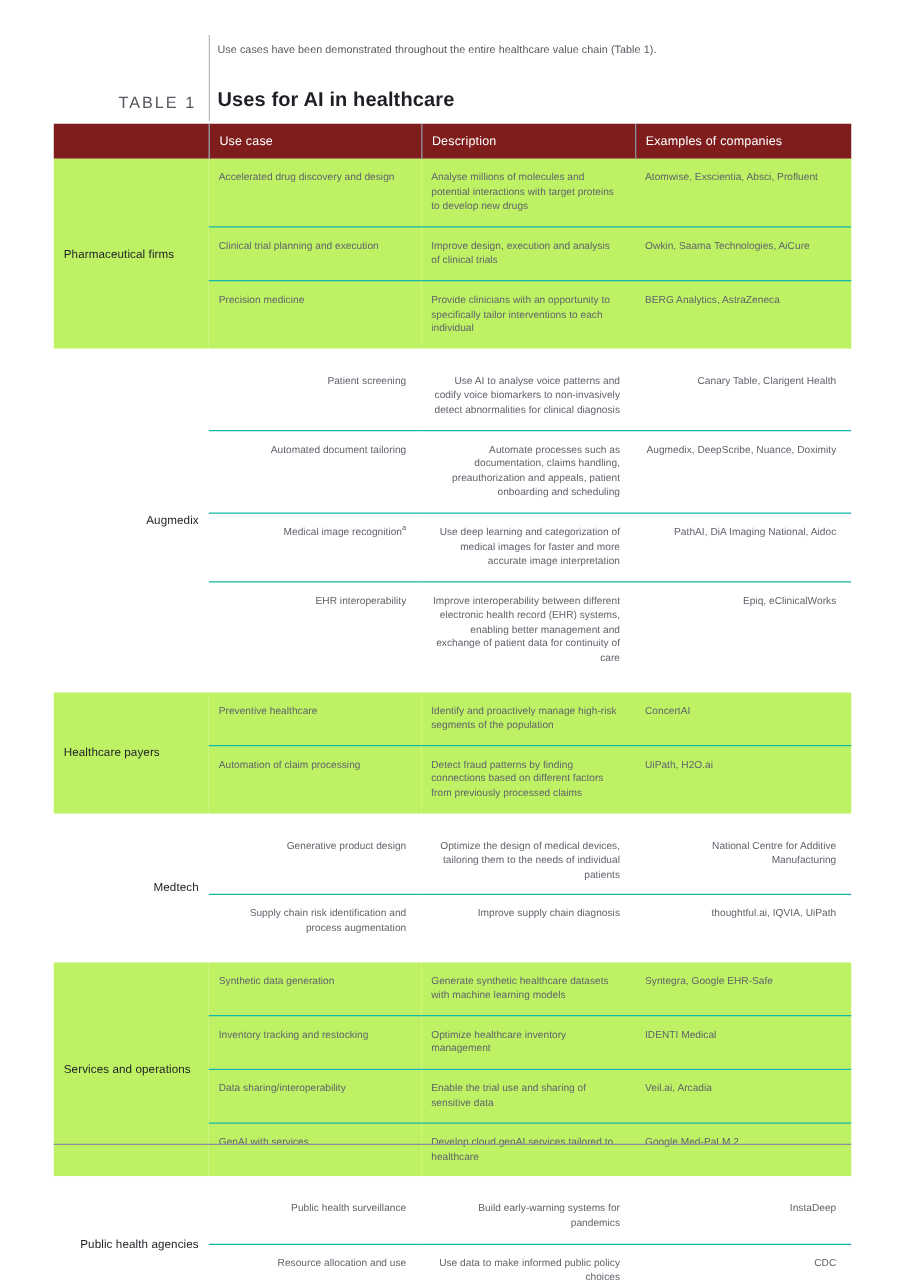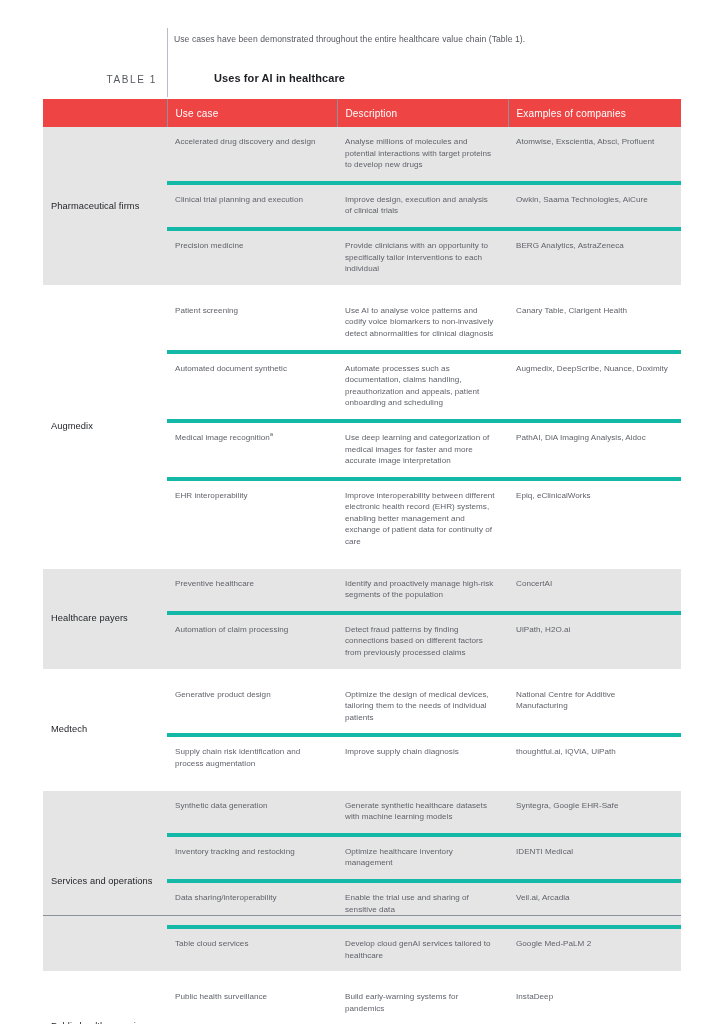--- a/index.html
+++ b/index.html
@@ -49,51 +49,50 @@
     line-height: 13px;
     color: #55585f;
     letter-spacing: 0.06px;
   }
   .table-label {
     position: absolute;
     left: 0px;
     top: 46px;
     width: 114px;
     text-align: right;
-    font-size: 10px;
+    font-size: 13px;
     letter-spacing: 1.6px;
     color: #55585f;
   }
   .table-title {
     position: absolute;
     left: 131px;
     top: 44px;
-    font-size: 11px;
+    font-size: 16px;
     font-weight: bold;
     color: #1d1f24;
     letter-spacing: 0.1px;
-    margin-left: 40px;
   }
 
   
   .tbl {
     position: absolute;
     left: 43px;
     top: 99px;
     width: 638px;
     border-collapse: collapse;
     table-layout: fixed;
   }
   .tbl col.c-cat  { width: 124px; }
   .tbl col.c-use  { width: 170px; }
   .tbl col.c-desc { width: 171px; }
   .tbl col.c-comp { width: 173px; }
 
   .tbl thead th {
-    background: #ef4444;
+    background: #7f1d1d;
     color: #ffffff;
     font-size: 10px;
     font-weight: normal;
     text-align: left;
     height: 28px;
     padding: 0 0 0 8px;
     vertical-align: middle;
     letter-spacing: 0.15px;
   }
   .tbl thead th.h-cat { padding: 0; }
@@ -115,28 +114,28 @@
     font-size: 9.3px;
     font-weight: normal;
     color: #1d1f24;
     line-height: 12.5px;
     vertical-align: middle;
     padding: 0 8px 0 8px;
     letter-spacing: 0.08px;
   }
 
   
-  tr.shaded td { background: #e5e5e5; margin-top: 36px; }
-  tr.plain  td { background: #ffffff; }
+  tr.shaded td { background: #bef264; margin-top: 36px; }
+  tr.plain  td { background: #ffffff; text-align: right; }
 
   
   tr.divided td.use,
   tr.divided td.desc,
   tr.divided td.comp {
-    border-top: 4px solid #14b8a6;
+    border-top: 1px solid #14b8a6;
   }
 
   
   tr.gap td {
     padding: 0;
     height: 11px;
     background: #ffffff;
     border: none;
     font-size: 0;
     line-height: 0;
@@ -223,28 +222,28 @@
         <tr class="gap">
           <td colspan="4"></td>
         </tr>
         <tr class="plain">
           <td class="cat" rowspan="4">Augmedix</td>
           <td class="use">Patient screening</td>
           <td class="desc">Use AI to analyse voice patterns and codify voice biomarkers to non-invasively detect abnormalities for clinical diagnosis</td>
           <td class="comp">Canary Table, Clarigent Health</td>
         </tr>
         <tr class="plain divided">
-          <td class="use">Automated document synthetic</td>
+          <td class="use">Automated document tailoring</td>
           <td class="desc">Automate processes such as documentation, claims handling, preauthorization and appeals, patient onboarding and scheduling</td>
           <td class="comp">Augmedix, DeepScribe, Nuance, Doximity</td>
         </tr>
         <tr class="plain divided">
           <td class="use">Medical image recognition<sup>a</sup></td>
           <td class="desc">Use deep learning and categorization of medical images for faster and more accurate image interpretation</td>
-          <td class="comp">PathAI, DiA Imaging Analysis, Aidoc</td>
+          <td class="comp">PathAI, DiA Imaging National, Aidoc</td>
         </tr>
         <tr class="plain divided">
           <td class="use">EHR interoperability</td>
           <td class="desc">Improve interoperability between different electronic health record (EHR) systems, enabling better management and exchange of patient data for continuity of care</td>
           <td class="comp">Epiq, eClinicalWorks</td>
         </tr>
         <tr class="gap">
           <td colspan="4"></td>
         </tr>
         <tr class="shaded">
@@ -285,21 +284,21 @@
           <td class="use">Inventory tracking and restocking</td>
           <td class="desc">Optimize healthcare inventory management</td>
           <td class="comp">IDENTI Medical</td>
         </tr>
         <tr class="shaded divided">
           <td class="use">Data sharing/interoperability</td>
           <td class="desc">Enable the trial use and sharing of sensitive data</td>
           <td class="comp">Veil.ai, Arcadia</td>
         </tr>
         <tr class="shaded divided">
-          <td class="use">Table cloud services</td>
+          <td class="use">GenAI with services</td>
           <td class="desc">Develop cloud genAI services tailored to healthcare</td>
           <td class="comp">Google Med-PaLM 2</td>
         </tr>
         <tr class="gap">
           <td colspan="4"></td>
         </tr>
         <tr class="plain">
           <td class="cat" rowspan="2">Public health agencies</td>
           <td class="use">Public health surveillance</td>
           <td class="desc">Build early-warning systems for pandemics</td>

